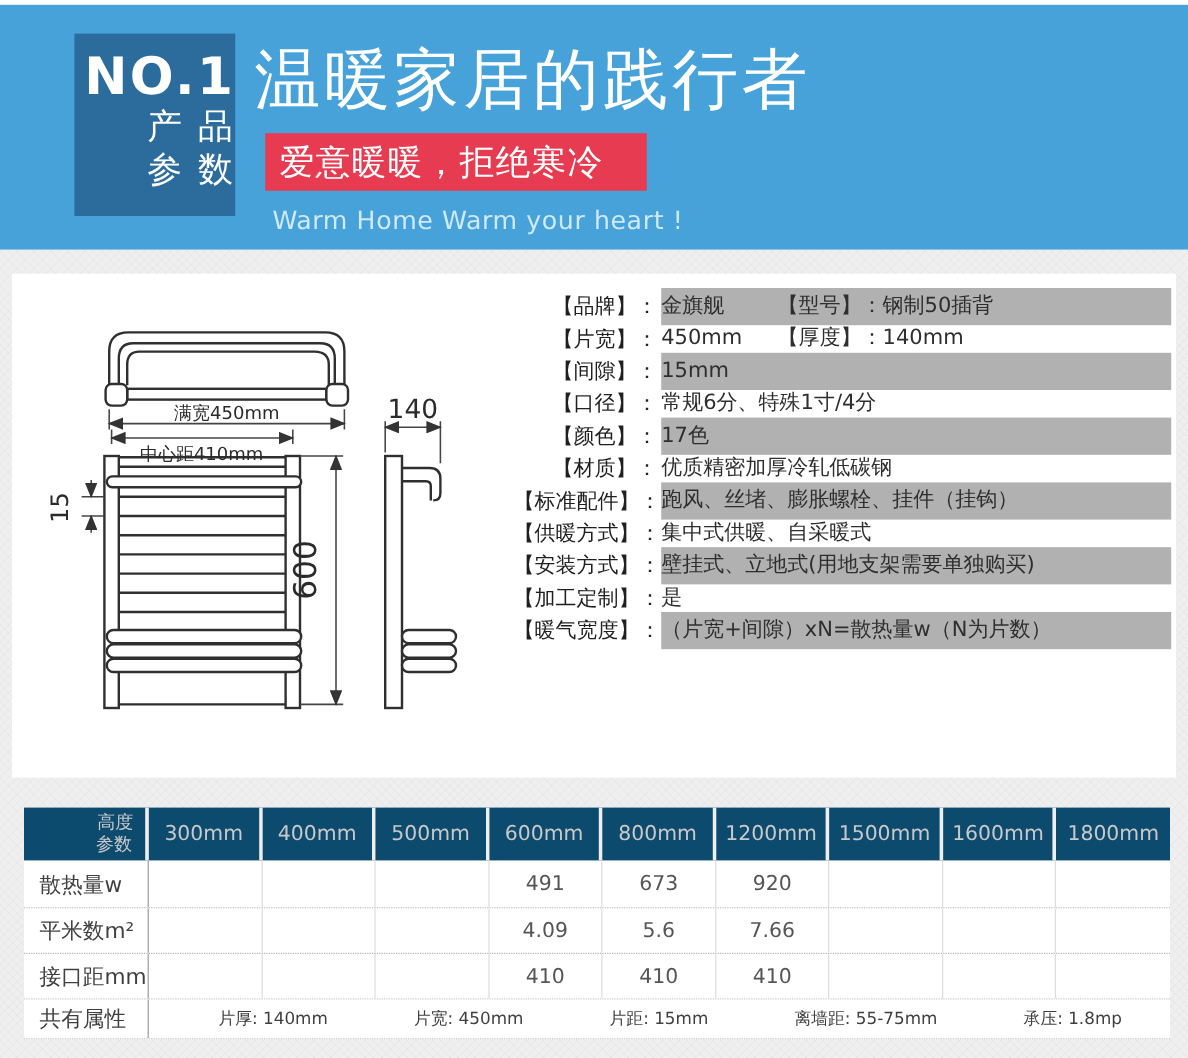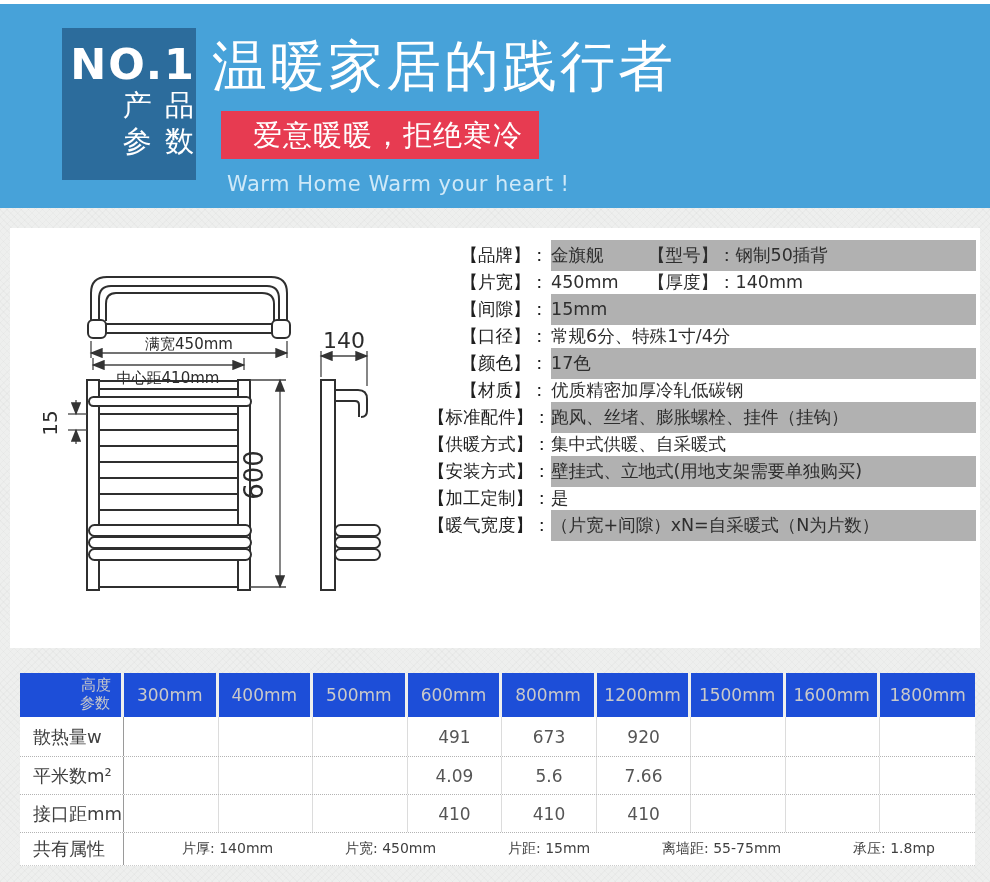--- a/index.html
+++ b/index.html
@@ -23,42 +23,42 @@
     background:#2c6c9c;color:#fff;text-align:right;box-sizing:border-box;padding-top:14px;
   }
   .badge .no1{font-size:43px;font-weight:bold;letter-spacing:2px;line-height:1.05;}
   .badge .bl{font-size:29px;line-height:1.25;letter-spacing:2px;}
   .title{
     position:absolute;left:212px;top:26px;font-size:55px;color:#ffffff;
     font-weight:300;letter-spacing:3px;white-space:nowrap;
   }
   .banner{
     position:absolute;left:221px;top:107px;width:318px;height:48px;background:#e73b51;
-    color:#fff;font-size:29px;line-height:48px;padding-left:32px;box-sizing:border-box;
+    color:#fff;font-size:29px;line-height:48px;padding-left:12px;box-sizing:border-box;
     letter-spacing:1px;white-space:nowrap;
   }
   .subtitle{position:absolute;left:227px;top:168px;font-size:21px;color:#cfe9f8;letter-spacing:0.5px;}
   
   .panel{position:absolute;left:10px;top:228px;width:970px;height:420px;background:#ffffff;}
   .diagram{position:absolute;left:18px;top:25px;}
   
   .spec{position:absolute;left:418px;top:16px;width:548px;}
   .spec-row{display:flex;align-items:center;height:22px;margin-bottom:5px;font-size:17.5px;}
   .spec-label{width:120px;text-align:right;color:#1f1f1f;flex-shrink:0;white-space:nowrap;}
   .spec-value{
     flex:1;margin-left:3px;height:31px;line-height:31px;
     color:#2e2e2e;white-space:nowrap;overflow:hidden;
   }
   .spec-value.hl{background:#b1b1b1;}
   .v1{display:inline-block;min-width:97px;}
   
   .ptable{position:absolute;left:20px;top:673px;width:955px;}
   .t-header{display:grid;grid-template-columns:104px repeat(9,1fr);height:44px;}
   .t-header .hcell{
-    background:#1d4ed8;color:#c9c9c9;font-size:17px;
+    background:#0c4a6e;color:#c9c9c9;font-size:17px;
     display:flex;align-items:center;justify-content:center;
     border-right:3px solid #eeefee;box-sizing:border-box;white-space:nowrap;
   }
   .t-header .hcell:last-child{border-right:none;}
   .corner{
     position:relative;background-color:#161616;color:#cfcfcf;
     background-image:linear-gradient(to bottom right,
       transparent calc(50% - 1px), #a8a8a8 calc(50% - 1px),
       #a8a8a8 calc(50% + 1px), transparent calc(50% + 1px));
     border-right:3px solid #eeefee;box-sizing:border-box;
@@ -227,21 +227,21 @@
       <span class="spec-value hl">壁挂式、立地式(用地支架需要单独购买)</span>
     </div>
 
     <div class="spec-row">
       <span class="spec-label">【加工定制】：</span>
       <span class="spec-value">是</span>
     </div>
 
     <div class="spec-row">
       <span class="spec-label">【暖气宽度】：</span>
-      <span class="spec-value hl">（片宽+间隙）xN=自采暖式（N为片数）</span>
+      <span class="spec-value hl">（片宽+间隙）xN=散热量w（N为片数）</span>
     </div>
 
   </div>
 </div>
 
 <div class="ptable">
 
   <div class="t-header">
     <div class="hcell corner">
       <span class="c-top">高度</span>

